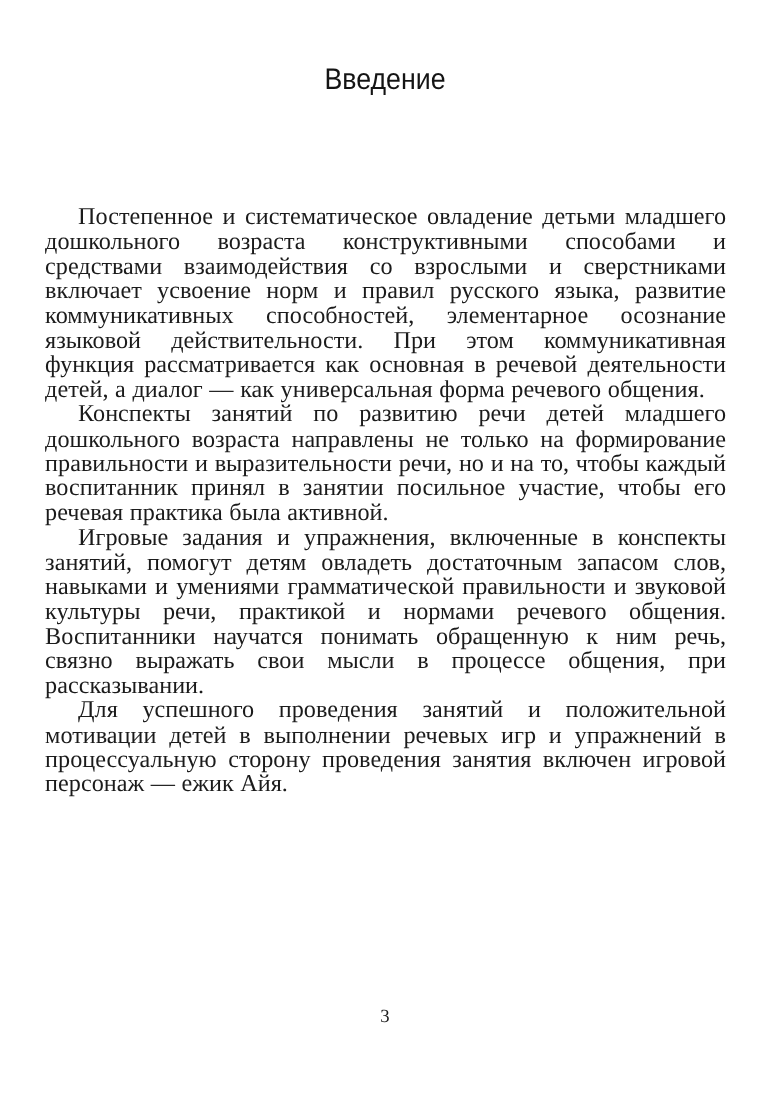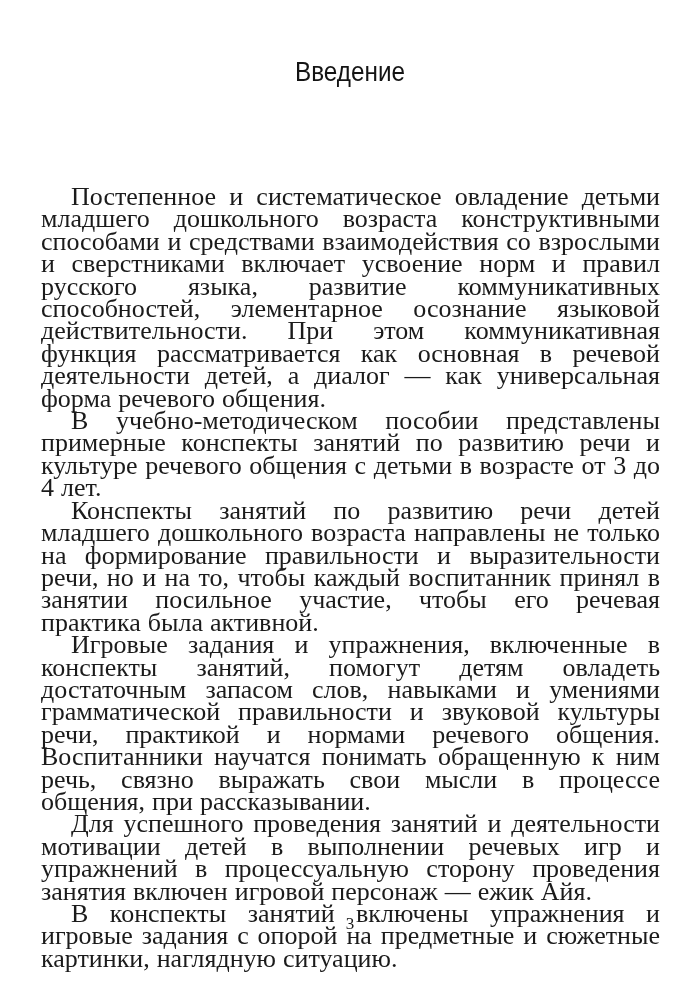--- a/index.html
+++ b/index.html
@@ -35,21 +35,21 @@
     position: absolute;
     top: 186px;
     left: 41px;
     width: 619px;
   }
   .body-text p {
     margin: 0;
     padding: 0;
     text-indent: 30px;
     text-align: justify;
-    font-size: 26px;
+    font-size: 22px;
     line-height: 22.4px;
     color: #1b1b1b;
     word-spacing: 0.5px;
   }
   .page-number {
     position: absolute;
     top: 914px;
     left: 0;
     width: 700px;
     text-align: center;
@@ -60,22 +60,20 @@
 </style>
 </head>
 <body>
 
 <div class="page">
 
   <h1 class="chapter-title">Введение</h1>
 
   <div class="body-text">
     <p>Постепенное и систематическое овладение детьми младшего дошкольного возраста конструктивными способами и средствами взаимодействия со взрослыми и сверстниками включает усвоение норм и правил русского языка, развитие коммуникативных способностей, элементарное осознание языковой действительности. При этом коммуникативная функция рассматривается как основная в речевой деятельности детей, а диалог — как универсальная форма речевого общения.</p>
-    <p>В учебно-методическом пособии представлены примерные конспекты занятий по развитию речи и культуре речевого общения с детьми в возрасте от 3 до 4 лет.</p>
     <p>Конспекты занятий по развитию речи детей младшего дошкольного возраста направлены не только на формирование правильности и выразительности речи, но и на то, чтобы каждый воспитанник принял в занятии посильное участие, чтобы его речевая практика была активной.</p>
     <p>Игровые задания и упражнения, включенные в конспекты занятий, помогут детям овладеть достаточным запасом слов, навыками и умениями грамматической правильности и звуковой культуры речи, практикой и нормами речевого общения. Воспитанники научатся понимать обращенную к ним речь, связно выражать свои мысли в процессе общения, при рассказывании.</p>
-    <p>Для успешного проведения занятий и деятельности мотивации детей в выполнении речевых игр и упражнений в процессуальную сторону проведения занятия включен игровой персонаж — ежик Айя.</p>
-    <p>В конспекты занятий включены упражнения и игровые задания с опорой на предметные и сюжетные картинки, наглядную ситуацию.</p>
+    <p>Для успешного проведения занятий и положительной мотивации детей в выполнении речевых игр и упражнений в процессуальную сторону проведения занятия включен игровой персонаж — ежик Айя.</p>
   </div>
 
   <div class="page-number">3</div>
 
 </div>
 
 </body></html>

